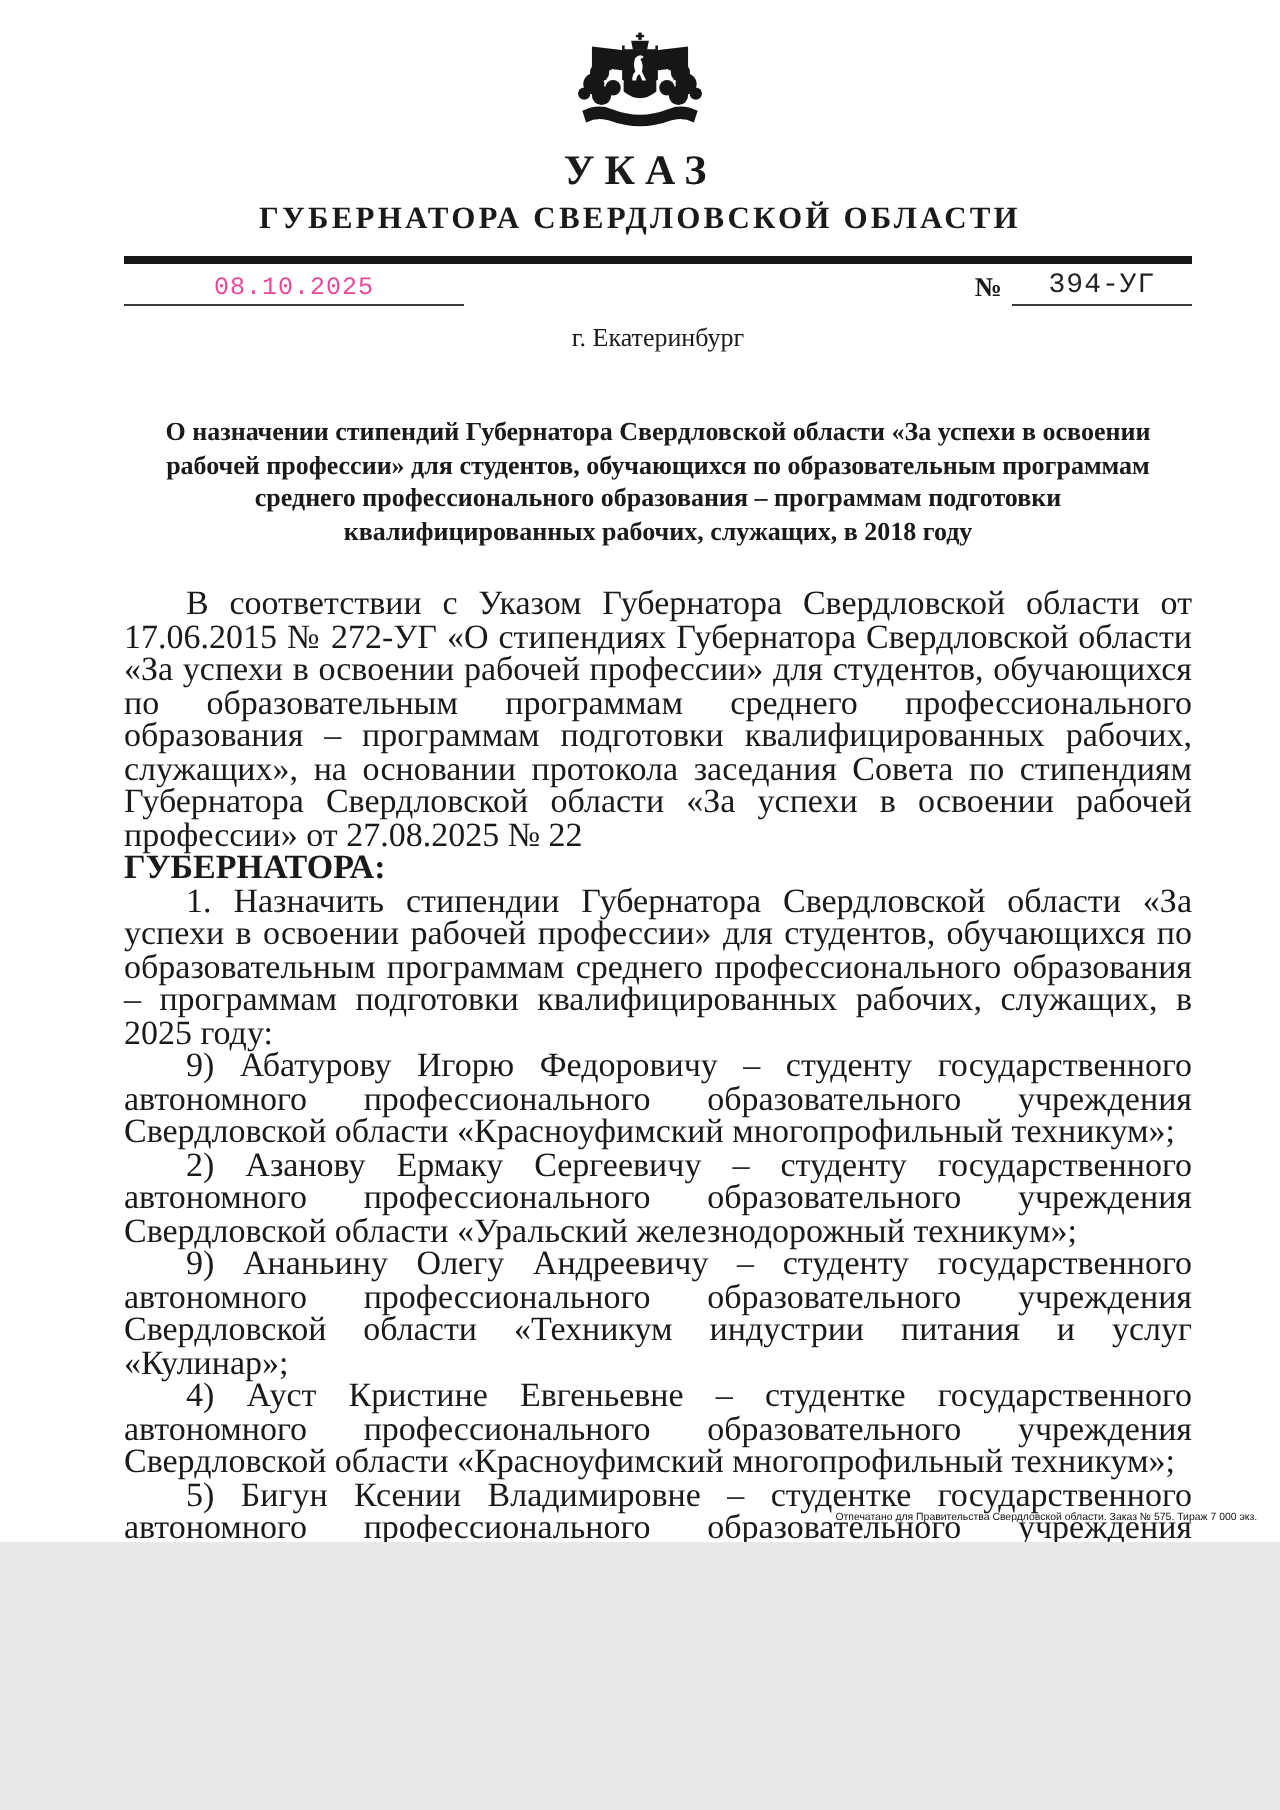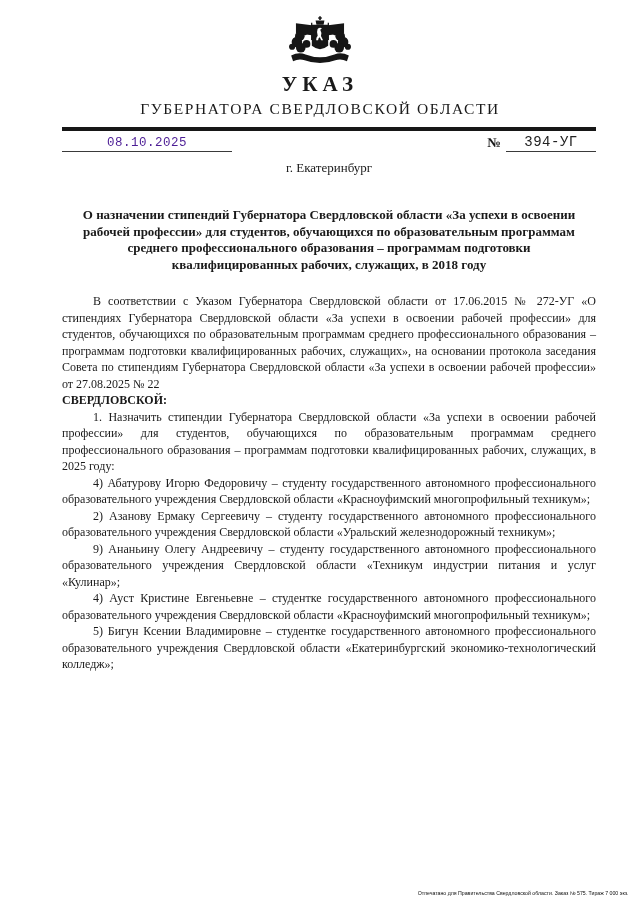--- a/index.html
+++ b/index.html
@@ -1,51 +1,51 @@
 <!DOCTYPE html>
 <html lang="ru"><head>
 <meta charset="utf-8">
 <style>
   * { box-sizing: border-box; margin: 0; padding: 0; }
   html, body { background: #e8e8e8; }
   .page {
-    width: 640px; height: 905px;
+    width: 640px; height: 771px;
     margin: 0 auto;
     background: #ffffff;
     position: relative;
     overflow: hidden;
     color: #1a1a1a;
     font-family: "Liberation Serif", "DejaVu Serif", serif;
   }
   .col { margin-left: 62px; margin-right: 44px; }
 
   
   .emblem-wrap { padding-top: 16px; text-align: center; }
   .doc-type {
     margin-top: 2px; text-align: center;
     font-size: 21px; font-weight: 700; letter-spacing: 5px;
   }
   .issuer {
     margin-top: 3px; text-align: center;
-    font-size: 15.5px; font-weight: 400; letter-spacing: 1.6px;
+    font-size: 15.5px; font-weight: 700; letter-spacing: 1.6px;
   }
   .header-rule {
     margin-top: 9px; height: 3px;
     border-top: 3px solid #171717;
     border-bottom: 1px solid #171717;
   }
   .meta-row {
     margin-top: 3px;
     display: flex; justify-content: space-between; align-items: flex-end;
   }
   .date-underline {
     display: inline-block; width: 170px; text-align: center;
     border-bottom: 1px solid #3a3a3a; padding-bottom: 1px;
     font-family: "Liberation Mono", "DejaVu Sans Mono", monospace;
-    font-size: 12.5px; letter-spacing: 0.5px; color: #4c1d95;
+    font-size: 12.5px; letter-spacing: 0.5px; color: #ec4899;
   }
   .num-group { display: flex; align-items: flex-end; gap: 5px; }
   .num-sign { font-size: 13.5px; font-weight: 700; padding-bottom: 1px; }
   .num-underline {
     display: inline-block; width: 90px; text-align: center;
     border-bottom: 1px solid #3a3a3a; padding-bottom: 1px;
     font-family: Liberation Mono, monospace;
     font-size: 14px; letter-spacing: 0.5px; color: #222;
   }
   .city { margin-top: 8px; text-align: center; font-size: 13px; }
@@ -53,21 +53,21 @@
   
   .doc-title {
     margin-top: 31px; padding: 0 6px;
     text-align: center; font-weight: 700;
     font-size: 13px; line-height: 16.5px;
   }
 
   
   .body-text {
     margin-top: 20px;
-    font-size: 12px; line-height: 16.5px;
+    font-size: 17px; line-height: 16.5px;
     text-align: justify;
   }
   .body-text p { text-indent: 31px; text-align-last: left; }
   .body-text p.resolution { text-indent: 0; font-weight: 700; }
 
   
   .imprint-wrap { position: absolute; right: 11px; bottom: 7px; }
   .imprint {
     display: inline-block; white-space: nowrap;
     font-family: "Liberation Sans", "DejaVu Sans", sans-serif;
@@ -127,23 +127,23 @@
         <span class="num-underline">394-УГ</span>
       </span>
     </div>
 
     <div class="city">г. Екатеринбург</div>
 
     <div class="doc-title">О назначении стипендий Губернатора Свердловской области «За успехи в освоении рабочей профессии» для студентов, обучающихся по образовательным программам среднего профессионального образования – программам подготовки квалифицированных рабочих, служащих, в 2018 году</div>
 
     <div class="body-text">
       <p>В соответствии с Указом Губернатора Свердловской области от 17.06.2015 № 272-УГ «О стипендиях Губернатора Свердловской области «За успехи в освоении рабочей профессии» для студентов, обучающихся по образовательным программам среднего профессионального образования – программам подготовки квалифицированных рабочих, служащих», на основании протокола заседания Совета по стипендиям Губернатора Свердловской области «За успехи в освоении рабочей профессии» от 27.08.2025 № 22</p>
-      <p class="resolution">СВЕРДЛОВСКОЙ:</p>
+      <p class="resolution">ГУБЕРНАТОРА:</p>
       <p>1. Назначить стипендии Губернатора Свердловской области «За успехи в освоении рабочей профессии» для студентов, обучающихся по образовательным программам среднего профессионального образования – программам подготовки квалифицированных рабочих, служащих, в 2025 году:</p>
-      <p>4) Абатурову Игорю Федоровичу – студенту государственного автономного профессионального образовательного учреждения Свердловской области «Красноуфимский многопрофильный техникум»;</p>
+      <p>9) Абатурову Игорю Федоровичу – студенту государственного автономного профессионального образовательного учреждения Свердловской области «Красноуфимский многопрофильный техникум»;</p>
       <p>2) Азанову Ермаку Сергеевичу – студенту государственного автономного профессионального образовательного учреждения Свердловской области «Уральский железнодорожный техникум»;</p>
       <p>9) Ананьину Олегу Андреевичу – студенту государственного автономного профессионального образовательного учреждения Свердловской области «Техникум индустрии питания и услуг «Кулинар»;</p>
       <p>4) Ауст Кристине Евгеньевне – студентке государственного автономного профессионального образовательного учреждения Свердловской области «Красноуфимский многопрофильный техникум»;</p>
       <p>5) Бигун Ксении Владимировне – студентке государственного автономного профессионального образовательного учреждения Свердловской области «Екатеринбургский экономико-технологический колледж»;</p>
     </div>
   </div>
 
   <div class="imprint-wrap">
     <span class="imprint">Отпечатано для Правительства Свердловской области. Заказ № 575. Тираж 7 000 экз.</span>
   </div>

